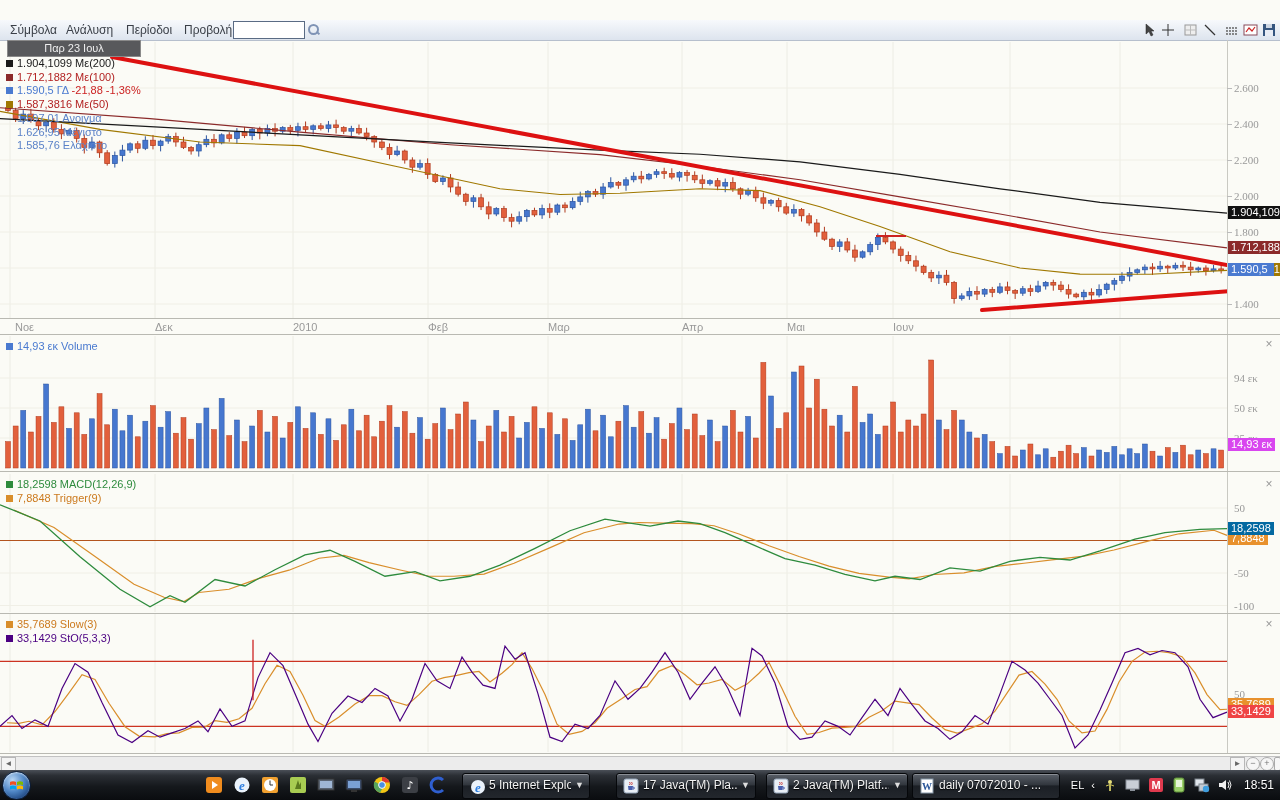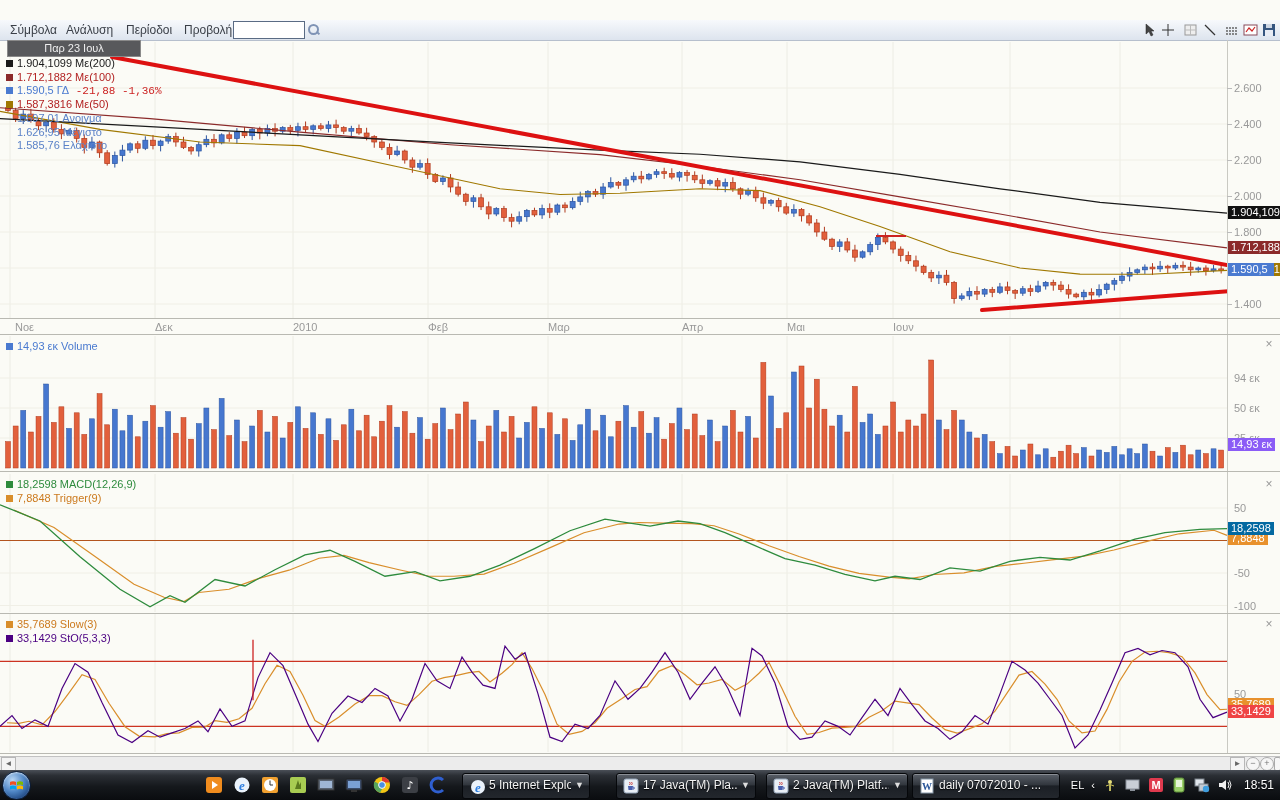--- a/index.html
+++ b/index.html
@@ -23,21 +23,21 @@
   #symbol-input{position:absolute;left:233px;top:1px;width:66px;height:14px;border:1px solid #5a6b84;
     font-size:11px;padding:1px 2px;font-family:"Liberation Sans",sans-serif;}
   #search-icon{position:absolute;left:308px;top:4px;width:12px;height:12px;}
   #search-icon .lens{position:absolute;left:0;top:0;width:7px;height:7px;border:2px solid #7f93b5;border-radius:50%;}
   #search-icon .handle{position:absolute;left:8px;top:8px;width:4px;height:2px;background:#7f93b5;transform:rotate(45deg);}
   .tbicon{position:absolute;top:3px;width:16px;height:15px;}
   
   .panel-svg{position:absolute;left:0;}
   #gutter-line{position:absolute;left:1227px;top:40px;width:1px;height:713px;background:#c9c9c2;}
   .sepline{position:absolute;left:0;width:1280px;height:1px;background:#b9b9b2;}
-  .axis-label{position:absolute;left:1234px;font-size:11px;color:#999;}
+  .axis-label{position:absolute;left:1234px;font-size:11px;color:#999;font-family:Liberation Serif, serif;}
   .axis-tick{position:absolute;left:1227px;width:5px;height:1px;background:#bbb;}
   .xlabel{position:absolute;top:321px;font-size:11px;color:#999;}
   .tag{position:absolute;left:1228px;height:13px;line-height:13px;font-size:11px;color:#fff;
        padding:0 3px;white-space:nowrap;overflow:hidden;}
   .legend-row{position:absolute;font-size:11px;white-space:nowrap;}
   .sw{display:inline-block;width:7px;height:7px;margin-right:4px;}
   #tooltip{position:absolute;left:7px;top:40px;width:132px;height:15px;background:#58595c;
     border:1px solid #8a8a8a;color:#eee;font-size:11px;text-align:center;line-height:15px;}
   .close-x{position:absolute;left:1263px;width:12px;height:12px;font-size:12px;line-height:12px;
     color:#999;text-align:center;cursor:default;}
@@ -691,21 +691,21 @@
   <div class="sepline" style="top:318px;"></div>
   <div class="sepline" style="top:334px;"></div>
   <div class="sepline" style="top:471px;"></div>
   <div class="sepline" style="top:613px;"></div>
   <div class="sepline" style="top:753px;"></div>
 
   <div id="tooltip">Παρ 23 Ιουλ</div>
   <div id="legend">
       <div class="legend-row" style="left:6px;top:57px;color:#1a1a1a"><span class="sw" style="background: rgb(26, 26, 26);"></span>1.904,1099 Με(200)</div>
       <div class="legend-row" style="left:6px;top:70.7px;color:#b22222"><span class="sw" style="background: rgb(139, 42, 42);"></span>1.712,1882 Με(100)</div>
-      <div class="legend-row" style="left:6px;top:84.4px;color:#4a7ad0"><span class="sw" style="background: rgb(74, 122, 208);"></span>1.590,5 ΓΔ<span style="color: rgb(204, 34, 34); font-family: Liberation Mono, monospace;"> -21,88 -1,36%</span></div>
+      <div class="legend-row" style="left:6px;top:84.4px;color:#4a7ad0"><span class="sw" style="background: rgb(74, 122, 208);"></span>1.590,5 ΓΔ<span style="color: rgb(204, 34, 34);"> -21,88 -1,36%</span></div>
       <div class="legend-row" style="left:6px;top:98.1px;color:#b22222"><span class="sw" style="background: rgb(160, 120, 0);"></span>1.587,3816 Με(50)</div>
       <div class="legend-row" style="left:6px;top:111.8px;color:#5b82c8"><span style="display: inline-block; width: 11px;"></span>1.597,01 Ανοιγμα</div>
       <div class="legend-row" style="left:6px;top:125.5px;color:#5b82c8"><span style="display: inline-block; width: 11px;"></span>1.626,95 Μέγιστο</div>
       <div class="legend-row" style="left:6px;top:139.2px;color:#5b82c8"><span style="display: inline-block; width: 11px;"></span>1.585,76 Ελάχιστο</div>
     </div>
   <div id="labels-layer">
       <div class="legend-row" style="left:6px;top:340px;color:#4a7ad0"><span class="sw" style="background: rgb(74, 122, 208);"></span>14,93 εκ Volume</div>
       <div class="legend-row" style="left:6px;top:478px;color:#2e8b3d"><span class="sw" style="background: rgb(46, 139, 61);"></span>18,2598 MACD(12,26,9)</div>
       <div class="legend-row" style="left:6px;top:491.7px;color:#cc7a1e"><span class="sw" style="background: rgb(217, 142, 43);"></span>7,8848 Trigger(9)</div>
       <div class="legend-row" style="left:6px;top:618px;color:#cc7a1e"><span class="sw" style="background: rgb(217, 142, 43);"></span>35,7689 Slow(3)</div>
@@ -736,21 +736,21 @@
       <div class="xlabel" style="left:293px">2010</div>
       <div class="xlabel" style="left:428px">Φεβ</div>
       <div class="xlabel" style="left:548px">Μαρ</div>
       <div class="xlabel" style="left:682px">Απρ</div>
       <div class="xlabel" style="left:787px">Μαι</div>
       <div class="xlabel" style="left:893px">Ιουν</div>
       <div class="tag" style="top:206.2602px;background:#111111;width:52px;text-align:left">1.904,109</div>
       <div class="tag" style="top:240.80579999999998px;background:#8b2a2a;width:52px;text-align:left">1.712,188</div>
       <div class="tag" style="top:262.71px;background:#a07800;width:52px;text-align:left">1.587,3816</div>
       <div class="tag" style="top:262.71px;background:#4a7ad0;width:40px;text-align:left">1.590,5</div>
-      <div class="tag" style="top:438.084px;background:#8b5cf6">14,93 εκ</div>
+      <div class="tag" style="top:438.084px;background:#d946ef">14,93 εκ</div>
       <div class="tag" style="top:531.55px;background:#e8912d">7,8848</div>
       <div class="tag" style="top:521.631px;background:#0369a1">18,2598</div>
       <div class="tag" style="top:697.68px;background:#e8912d">35,7689</div>
       <div class="tag" style="top:705.10938px;background:#ef4444">33,1429</div>
     </div>
 
   <div class="close-x" style="top:338px;">×</div>
   <div class="close-x" style="top:478px;">×</div>
   <div class="close-x" style="top:618px;">×</div>
 

